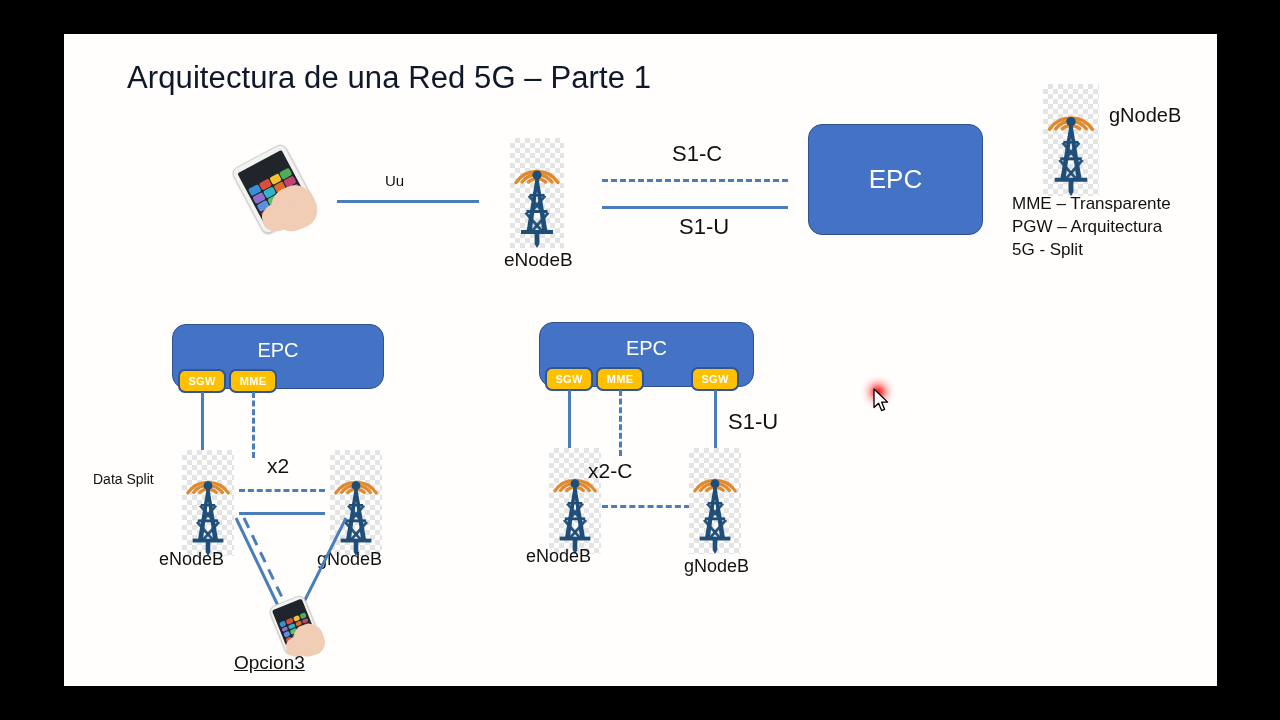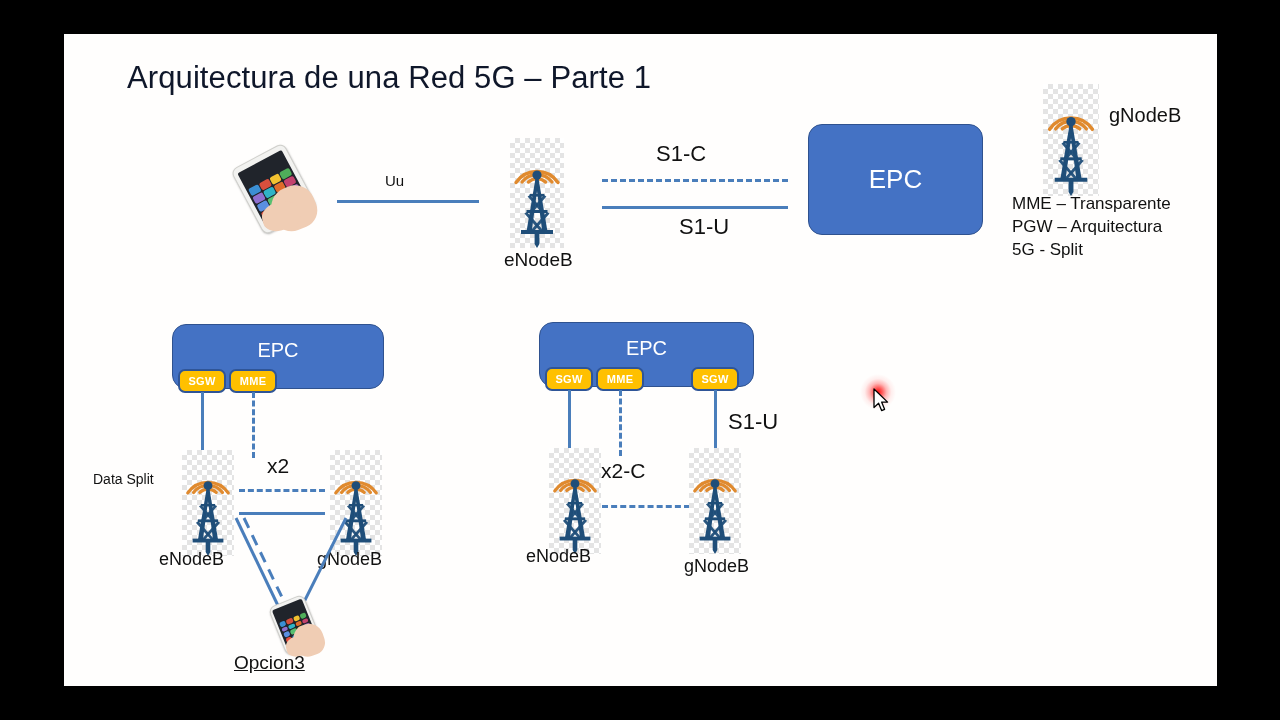--- a/index.html
+++ b/index.html
@@ -145,21 +145,21 @@
           <path d="M19.6 56h14.8v2.6H19.6z"></path>
           <path d="M20 57l14 16-2.6 1.4L17.6 58.4z" opacity=".95"></path>
           <path d="M34 57L20 73l2.6 1.4L36.4 58.4z" opacity=".95"></path>
           <path d="M17 74l16 18-2.6 1.4L14.4 75.4z" opacity=".95"></path>
           <path d="M37 74L21 92l2.6 1.4L39.6 75.4z" opacity=".95"></path>
         </g>
       </svg>
     </div>
     <div class="abs lbl lbl-node" style="left:440px;top:215px;">eNodeB</div>
 
-    <div class="abs lbl lbl-if" style="left:592px;top:107px;">S1-C</div>
+    <div class="abs lbl lbl-if" style="left:608px;top:107px;">S1-C</div>
     <div class="abs dash-h" style="left:538px;top:145px;width:186px;"></div>
     <div class="abs solid-h" style="left:538px;top:172px;width:186px;"></div>
     <div class="abs lbl lbl-if" style="left:615px;top:180px;">S1-U</div>
 
     <div class="abs epc epc-big" style="left:744px;top:90px;width:175px;height:111px;">EPC</div>
 
     <div class="abs tower" style="left:979px;top:50px;width:56px;height:112px;">
       <svg viewBox="0 0 54 110" xmlns="http://www.w3.org/2000/svg">
         <g fill="none" stroke="#E08A2E" stroke-width="3.4" stroke-linecap="round">
           <path d="M18.5 44 A12.5 12.5 0 0 1 35.5 44"></path>
@@ -310,21 +310,21 @@
           <path d="M19.6 56h14.8v2.6H19.6z"></path>
           <path d="M20 57l14 16-2.6 1.4L17.6 58.4z" opacity=".95"></path>
           <path d="M34 57L20 73l2.6 1.4L36.4 58.4z" opacity=".95"></path>
           <path d="M17 74l16 18-2.6 1.4L14.4 75.4z" opacity=".95"></path>
           <path d="M37 74L21 92l2.6 1.4L39.6 75.4z" opacity=".95"></path>
         </g>
       </svg>
     </div>
     <div class="abs lbl lbl-node-sm" style="left:462px;top:512px;">eNodeB</div>
 
-    <div class="abs lbl lbl-x2" style="left:537px;top:425px;">x2-C</div>
+    <div class="abs lbl lbl-x2" style="left:524px;top:425px;">x2-C</div>
     <div class="abs dash-h" style="left:538px;top:471px;width:88px;"></div>
 
     <div class="abs tower" style="left:625px;top:414px;width:52px;height:106px;">
       <svg viewBox="0 0 54 110" xmlns="http://www.w3.org/2000/svg">
         <g fill="none" stroke="#E08A2E" stroke-width="3.4" stroke-linecap="round">
           <path d="M18.5 44 A12.5 12.5 0 0 1 35.5 44"></path>
           <path d="M12 44 A19 19 0 0 1 42 44"></path>
           <path d="M6 44.5 A25.5 25.5 0 0 1 48 44.5"></path>
         </g>
         <g fill="#1F4E79">

